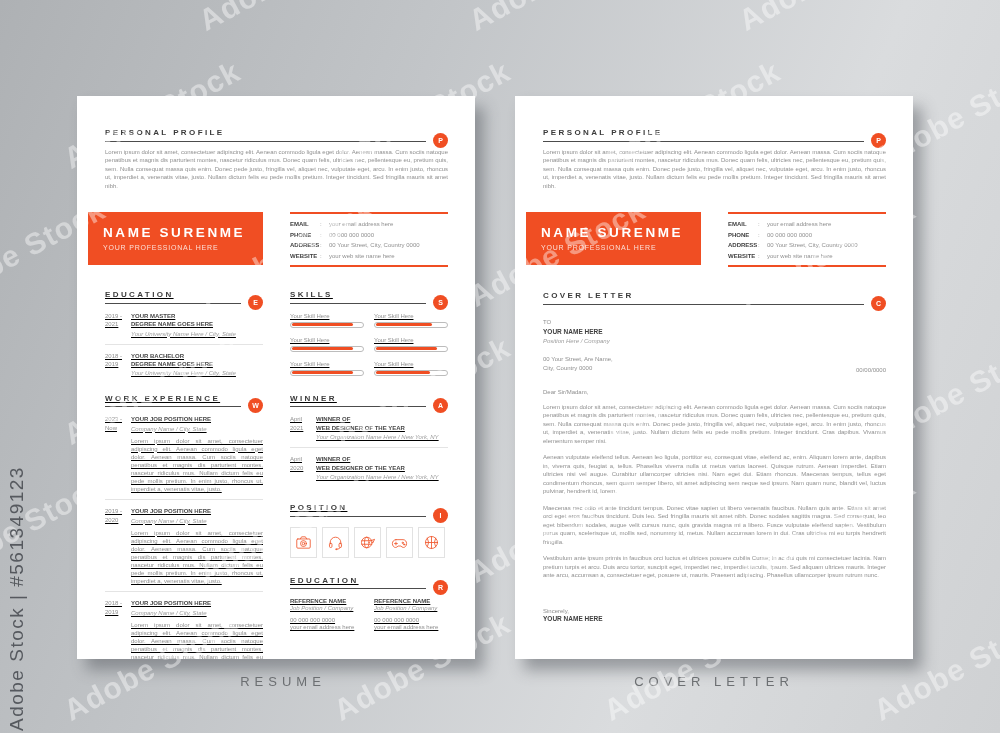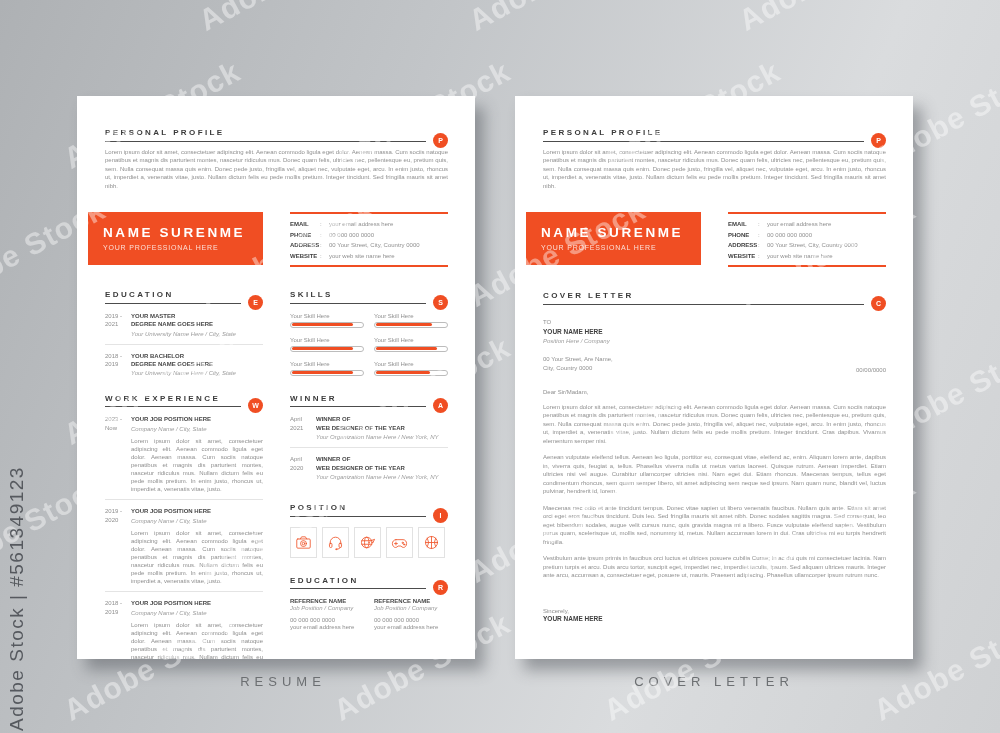--- a/index.html
+++ b/index.html
@@ -36,21 +36,21 @@
   .name-block{width:175px;height:53px;background:#F04E23;box-sizing:border-box;padding:13px 0 0 15px;}
   .name{font-size:13.5px;font-weight:bold;letter-spacing:2.6px;color:#ffffff;white-space:nowrap;}
   .name-sub{font-size:7px;letter-spacing:.8px;color:rgba(255,255,255,.82);margin-top:4px;}
   .contact{width:158px;margin-left:27px;border-top:2px solid #F04E23;border-bottom:2px solid #F04E23;
     box-sizing:border-box;padding:5px 0 4px;}
   .c-row{display:flex;font-size:6px;line-height:1.75;}
   .c-label{width:30px;font-weight:bold;color:#3f3f3f;}
   .c-colon{width:9px;color:#8f8f8f;}
   .c-val{color:#8f8f8f;flex:1;}
   
-  .cols{display:flex;margin-top:23px;}
+  .cols{display:flex;margin-top:23px;text-decoration:underline;}
   .col-l{width:158px;}
   .col-r{width:158px;margin-left:27px;}
   
   .items{margin-top:8px;}
   .item{display:flex;font-size:6px;}
   .item-dates{width:26px;color:#8f8f8f;white-space:pre-line;line-height:1.45;flex-shrink:0;}
   .item-main{flex:1;min-width:0;}
   .item-title{font-weight:bold;color:#474747;line-height:1.4;}
   .item-sub{font-style:italic;color:#9c9c9c;margin-top:1px;line-height:1.35;}
   .item-body{margin-top:4px;line-height:1.35;}

